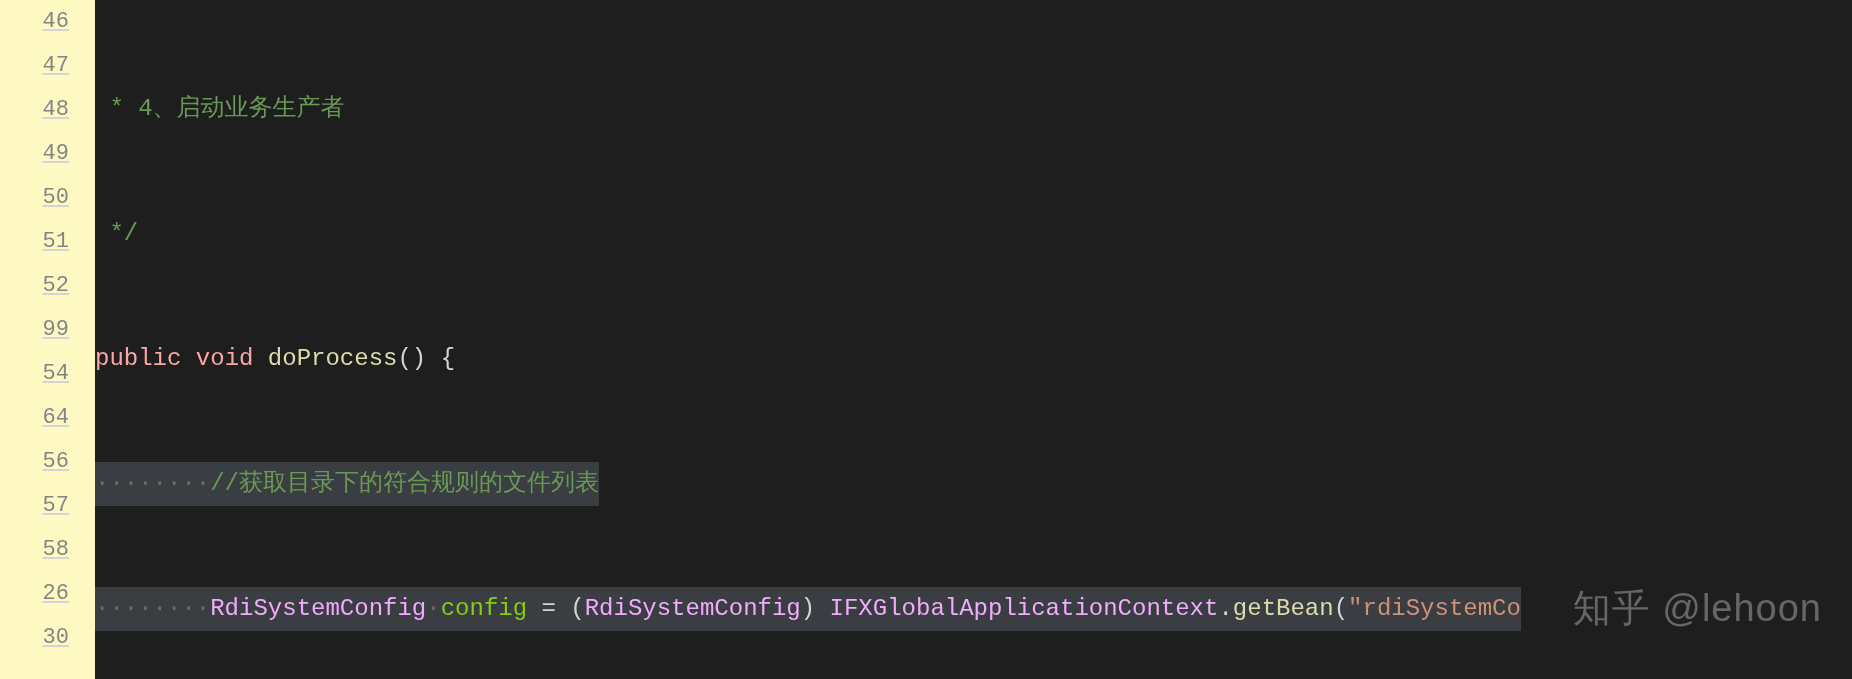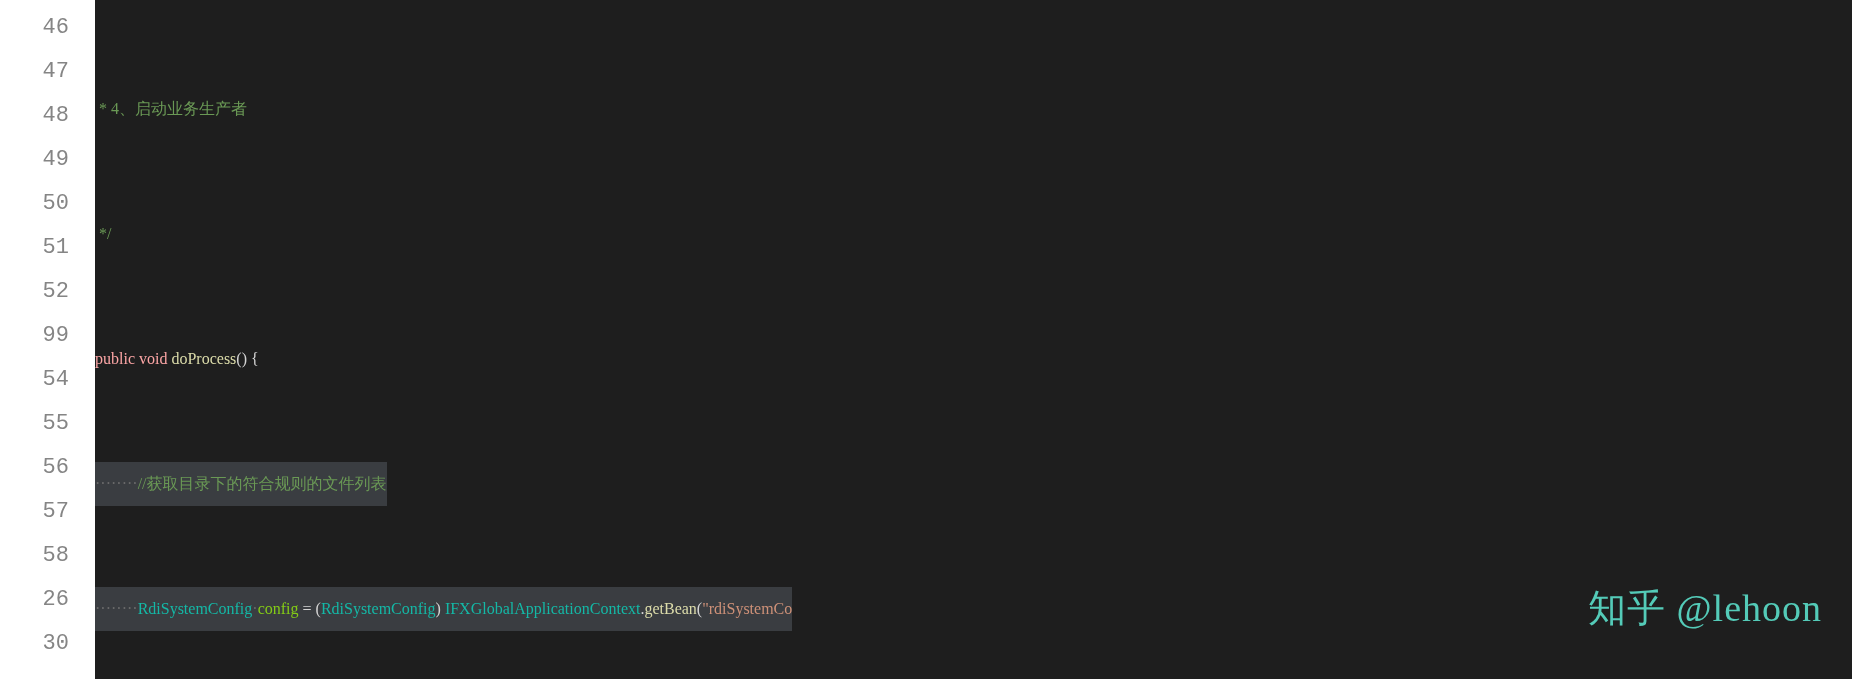--- a/index.html
+++ b/index.html
@@ -14,64 +14,64 @@
   }
   .editor {
     display: flex;
     height: 100%;
     width: 100%;
     position: relative;
   }
   .gutter {
     width: 95px;
     flex-shrink: 0;
-    background: #ffffff;
-    padding-top: 6px;
+    background: #fef9c3;
+    padding-top: 0;
+    text-decoration: underline;
   }
   .ln {
     height: 44px;
     line-height: 44px;
     color: #858585;
     text-align: right;
     padding-right: 26px;
     font-size: 22px;
     user-select: none;
   }
   .code {
     flex: 1;
     padding-top: 6px;
     position: relative;
     white-space: pre;
   }
   .line {
     height: 44px;
     line-height: 44px;
-    font-size: 16px;
+    font-size: 24px;
     position: relative;
-    font-family: Liberation Serif, serif;
   }
   .sel {
     background: #3a3d41;
     display: inline-block;
   }
   
   .cm  { color: #6a9955; }  
   .kw  { color: #fca5a5; }  
-  .ty  { color: #14b8a6; }  
+  .ty  { color: #f0abfc; }  
   .fn  { color: #dcdcaa; }  
   .id  { color: #84cc16; }  
   .pn  { color: #d4d4d4; }  
   .str { color: #ce9178; }  
   .dim { color: #6b6b6b; }  
   .watermark {
     position: absolute;
     right: 30px;
     bottom: 45px;
-    color: #5eead4;
-    font-family: Liberation Serif, serif;
+    color: #737373;
+    font-family: Liberation Sans, sans-serif;
     font-size: 38px;
     font-weight: 400;
     letter-spacing: 1px;
     opacity: 0.85;
     pointer-events: none;
   }
 </style>
 </head>
 <body>
 
@@ -79,21 +79,21 @@
   <div class="gutter">
     <div class="ln">46</div>
     <div class="ln">47</div>
     <div class="ln">48</div>
     <div class="ln">49</div>
     <div class="ln">50</div>
     <div class="ln">51</div>
     <div class="ln">52</div>
     <div class="ln">99</div>
     <div class="ln">54</div>
-    <div class="ln">55</div>
+    <div class="ln">64</div>
     <div class="ln">56</div>
     <div class="ln">57</div>
     <div class="ln">58</div>
     <div class="ln">26</div>
     <div class="ln">30</div>
   </div>
 
   <div class="code">
 
     <div class="line"><span class="cm"> </span><span class="cm">* 4、启动业务生产者</span></div>

